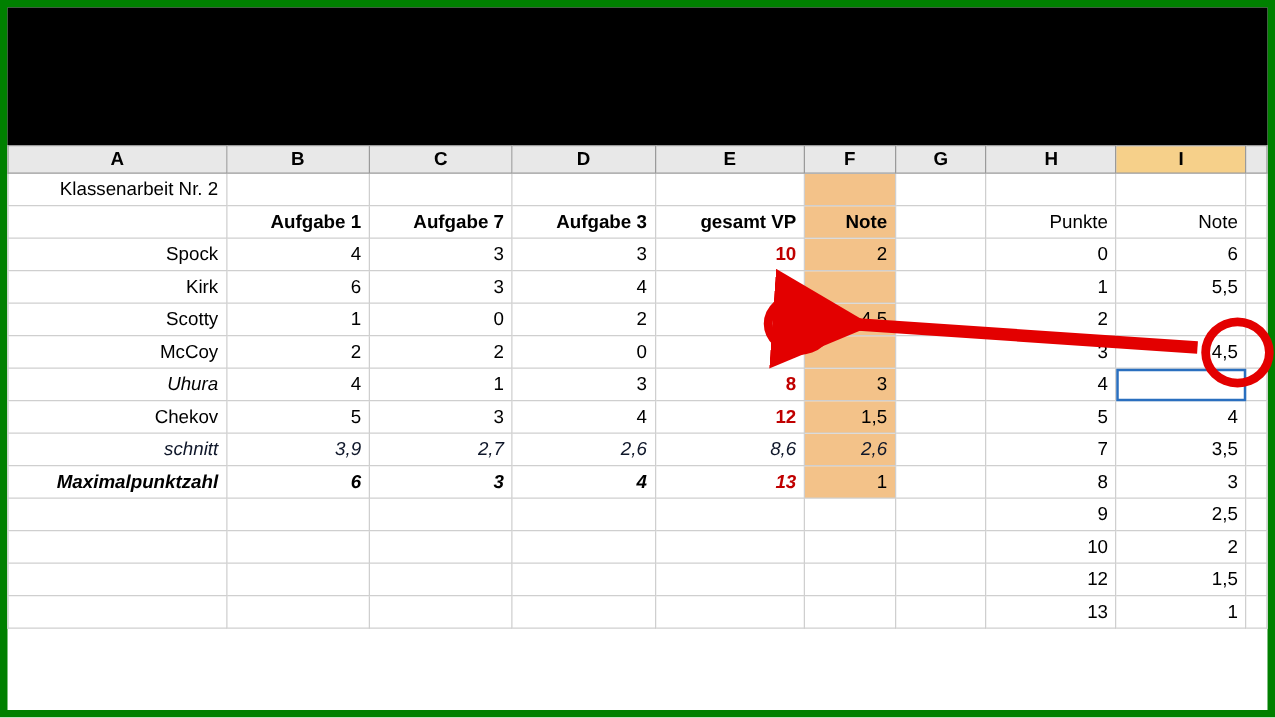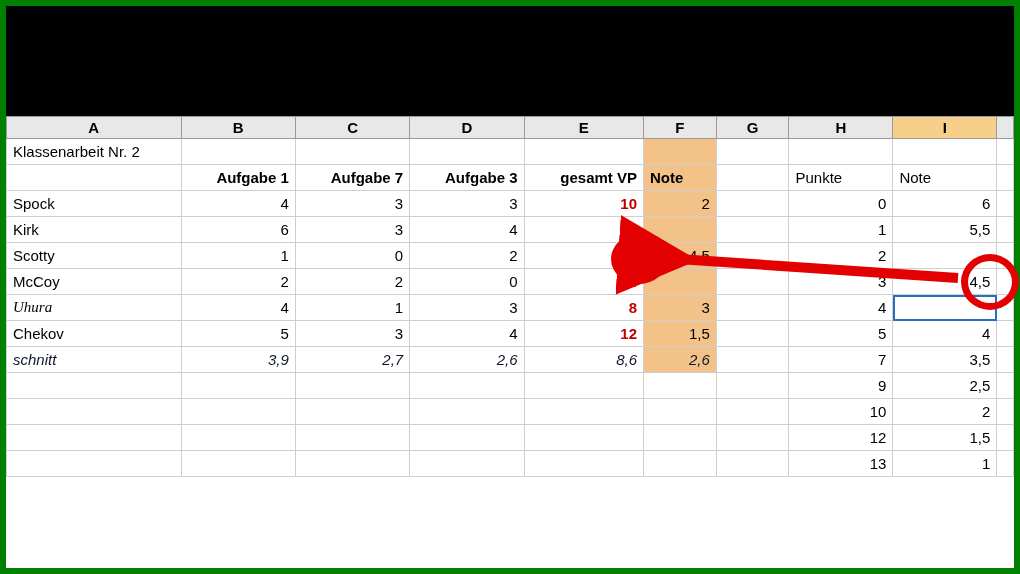--- a/index.html
+++ b/index.html
@@ -58,24 +58,24 @@
     background: #e8e8e8;
     text-align: center;
     font-weight: bold;
     border: 1px solid #9a9a9a;
     height: 22px;
   }
   tr.colhdr td.sel {
     background: #f6d08a;
   }
 
-  .left { text-align: left; margin-top: 38px; }
+  .left { text-align: right; margin-top: 38px; }
   .right { text-align: right; }
   .bold { font-weight: bold; }
-  .italic { font-style: italic; font-family: Liberation Serif, serif; }
+  .italic { font-style: italic; }
   .grayital { color: #0f172a; font-style: italic; }
   .red { color: #c00000; font-weight: bold; }
   .redital { color: #c00000; font-style: italic; }
   .hl { background: #f3c289; }
   .uline { border-bottom: 2px solid #000 !important; }
   .selcell { outline: 2px solid #2a6fbf; outline-offset: -2px; }
 
   
   .overlay {
     position: absolute;
@@ -234,20 +234,32 @@
         <td class="right grayital">2,7</td>
         <td class="right grayital">2,6</td>
         <td class="right grayital">8,6</td>
         <td class="right grayital hl">2,6</td>
         <td></td>
         <td class="right">7</td>
         <td class="right">3,5</td>
         <td></td>
       </tr>
 
+      <tr>
+        <td class="left bold italic">Maximalpunktzahl</td>
+        <td class="right bold italic">6</td>
+        <td class="right bold italic">3</td>
+        <td class="right bold italic">4</td>
+        <td class="right redital bold">13</td>
+        <td class="right hl">1</td>
+        <td></td>
+        <td class="right">8</td>
+        <td class="right">3</td>
+        <td></td>
+      </tr>
 
       <tr>
         <td></td>
             <td></td>
             <td></td>
             <td></td>
             <td></td>
             <td></td>
             <td></td>
         <td class="right">9</td>

